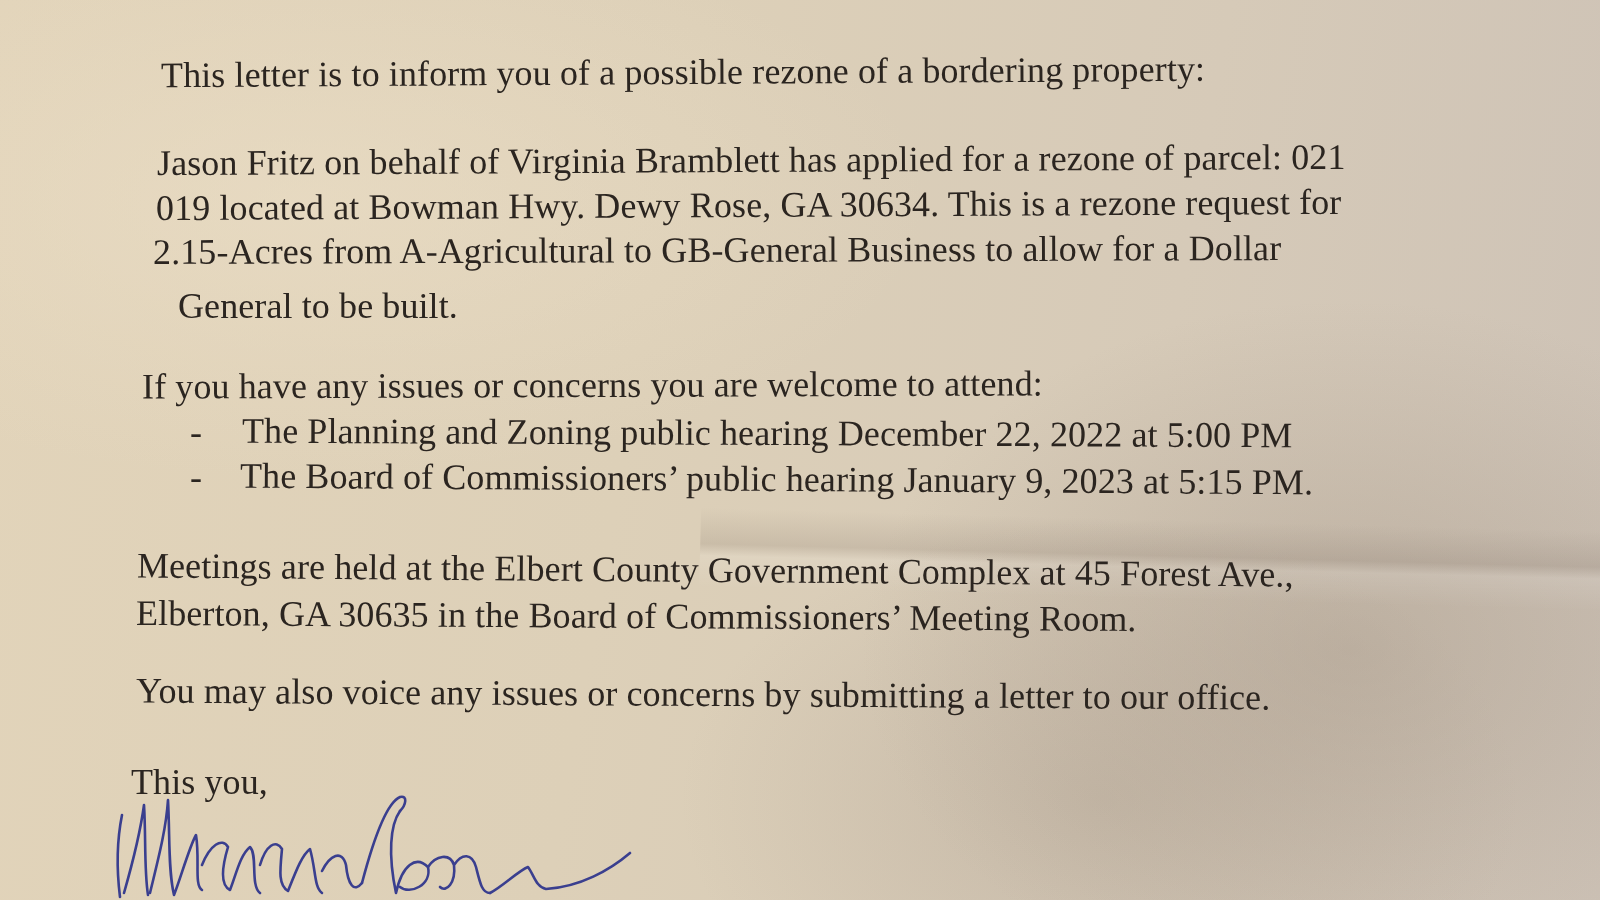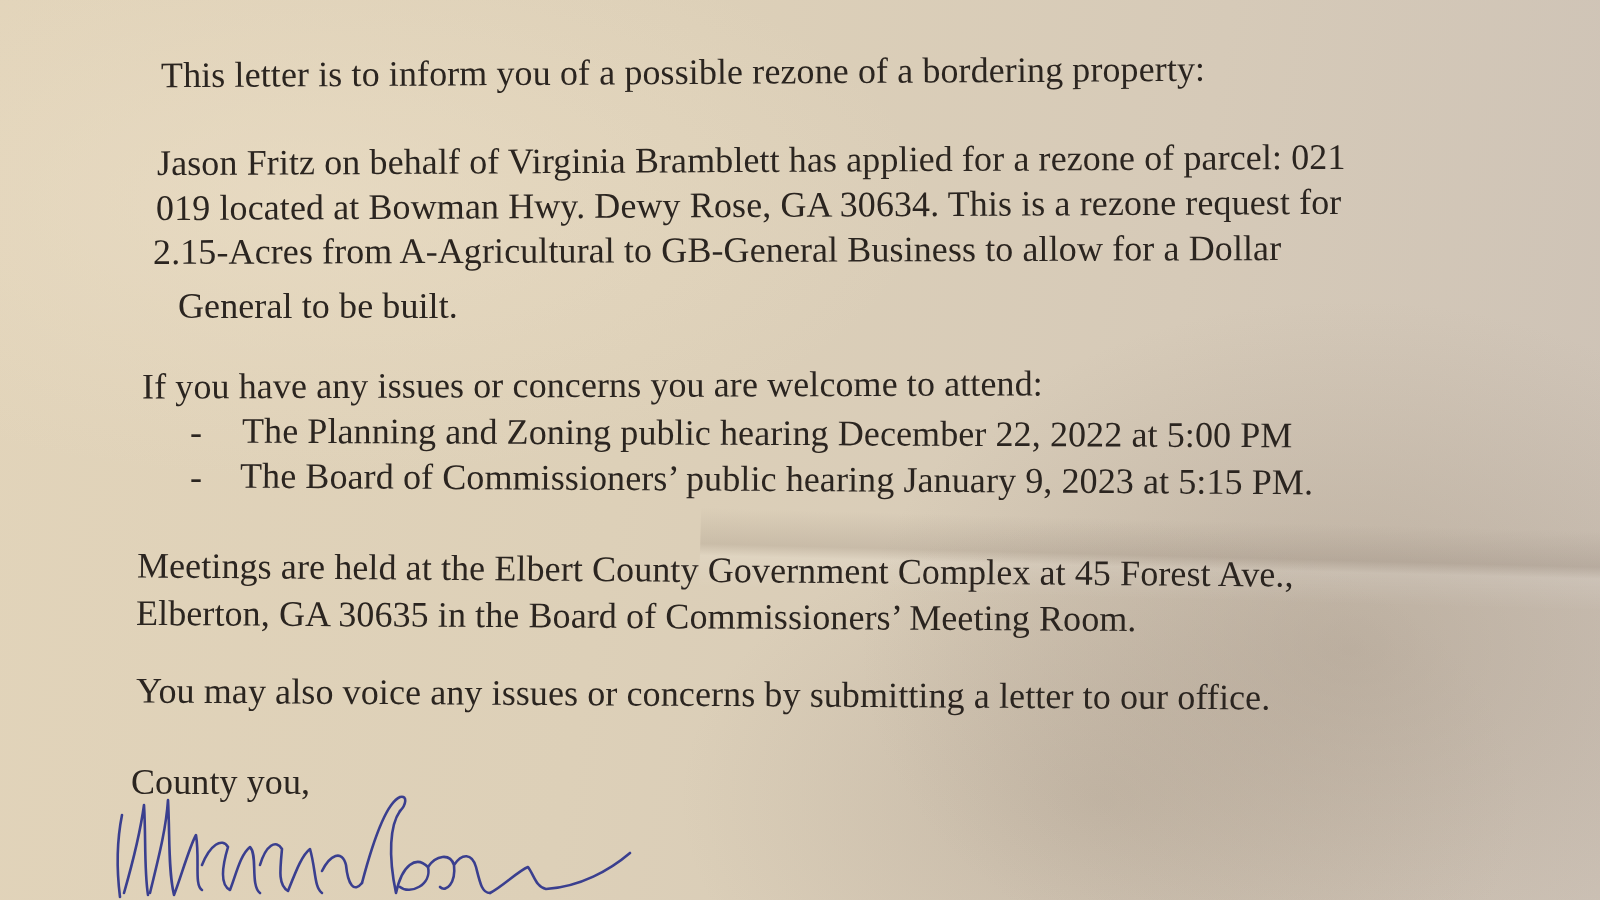--- a/index.html
+++ b/index.html
@@ -82,21 +82,21 @@
     </div>
   </div>
 
   <div>
     <div class="line" style="left:137px; top:548px; transform:rotate(0.45deg);">Meetings are held at the Elbert County Government Complex at 45 Forest Ave.,</div>
     <div class="line" style="left:136px; top:594px; transform:rotate(0.35deg);">Elberton, GA 30635 in the Board of Commissioners’ Meeting Room.</div>
   </div>
 
   <div class="line" style="left:136px; top:672px; transform:rotate(0.35deg);">You may also voice any issues or concerns by submitting a letter to our office.</div>
 
-  <div class="line" style="left:131px; top:760px;">County you,</div>
+  <div class="line" style="left:131px; top:760px;">This you,</div>
 </div>
 
 <svg class="signature" viewBox="0 0 530 125">
   <g fill="none" stroke="#3a3f8f" stroke-width="2.6" stroke-linecap="round" stroke-linejoin="round">
     <path d="M12 40 C8 60, 6 90, 10 122"></path>
     <path d="M14 118 C22 90, 30 60, 34 30 C36 60, 34 95, 38 120"></path>
     <path d="M40 118 C48 85, 56 55, 58 25 C60 60, 58 95, 64 120 C70 105, 80 70, 86 60 C90 85, 84 110, 92 115"></path>
     <path d="M92 90 C100 70, 112 62, 118 72 C112 92, 110 110, 120 115 C126 100, 130 80, 140 72 C148 80, 140 110, 150 118"></path>
     <path d="M150 90 C156 70, 166 64, 172 74 C170 95, 168 110, 178 116 C186 96, 192 80, 200 74 C206 95, 204 112, 212 118"></path>
     <path d="M212 96 C220 80, 232 74, 236 90 C238 110, 244 118, 252 108"></path>

